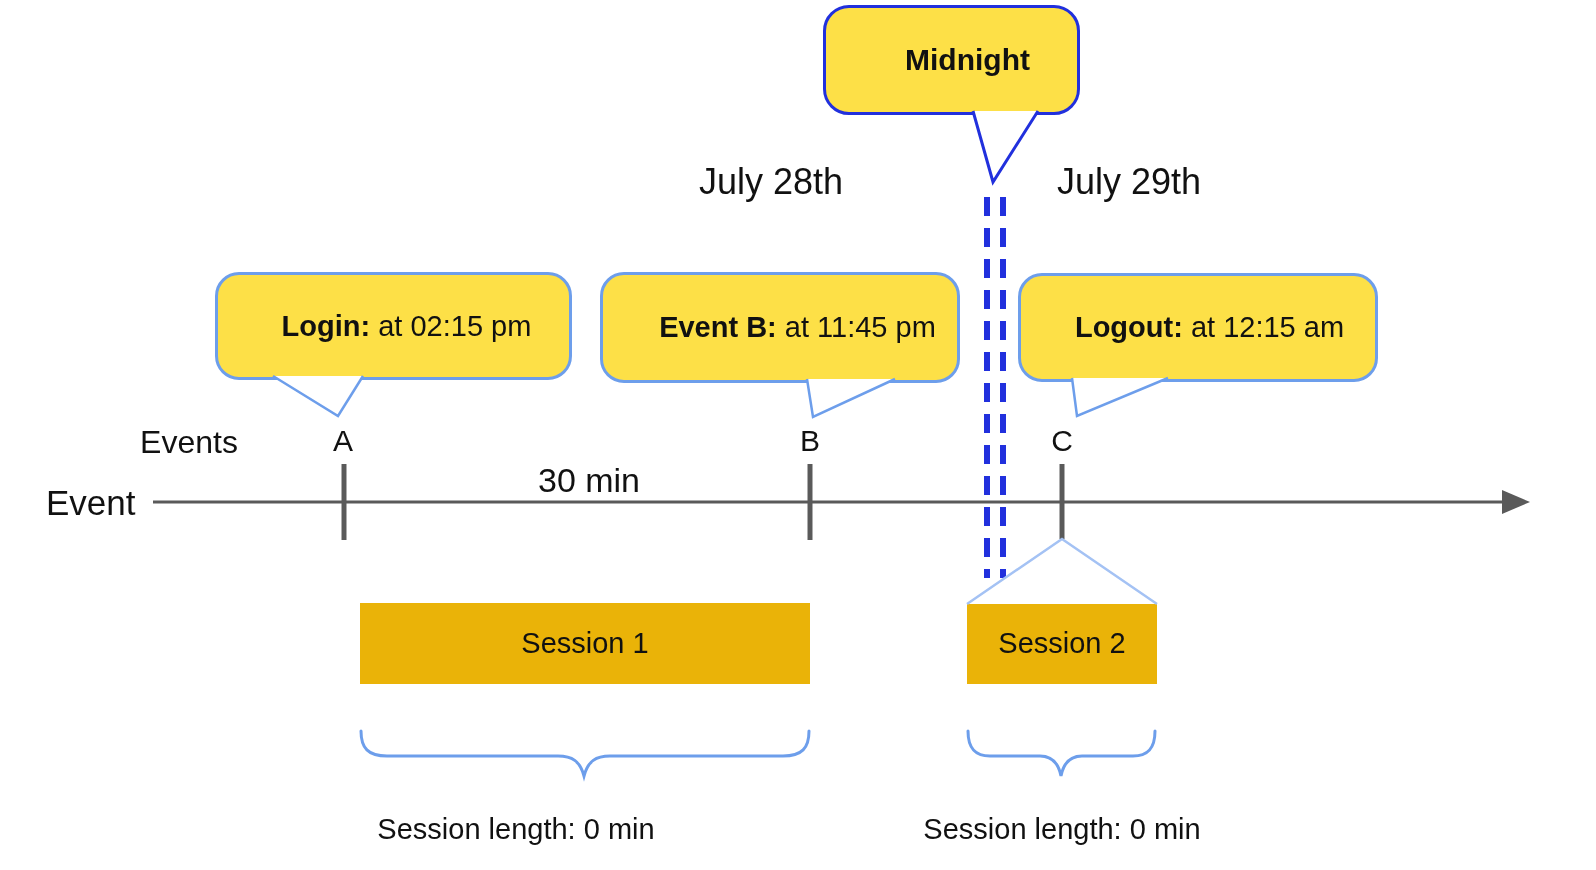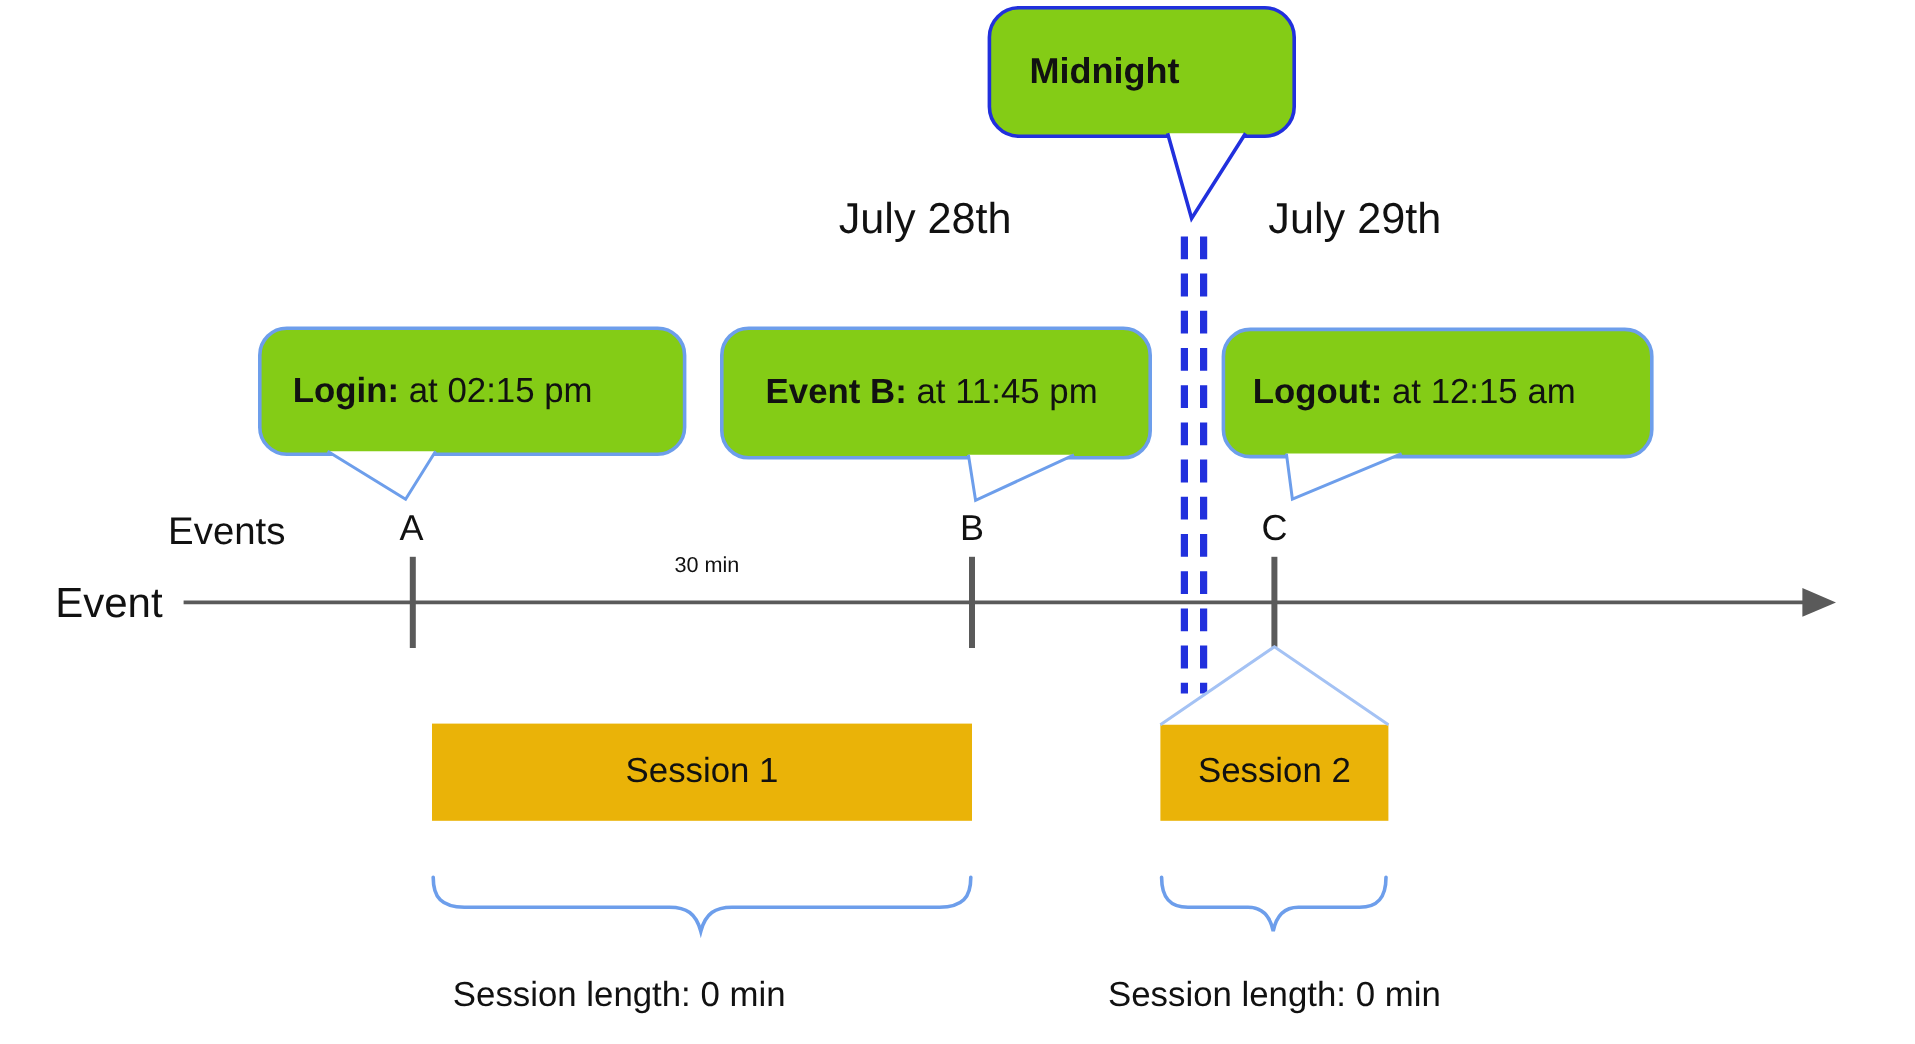--- a/index.html
+++ b/index.html
@@ -2,22 +2,22 @@
 <html><head>
 <meta charset="utf-8">
 <style>
   html,body{margin:0;padding:0;background:#fff;}
   body{width:1596px;height:870px;position:relative;overflow:hidden;
        font-family:"Liberation Sans","DejaVu Sans",sans-serif;color:#111;}
   .abs{position:absolute;}
   .lbl{line-height:1.15;white-space:nowrap;}
   .ctr{text-align:center;}
   
-  .bubble{position:absolute;background:#84cc16;box-sizing:border-box;
-          display:flex;align-items:center;font-size:29px;}
+  .bubble{position:absolute;background:#fde047;box-sizing:border-box;
+          display:flex;align-items:center;font-size:29px;justify-content:center;}
   .bubble .b{font-weight:bold;}
   .bubble.light{border:3px solid #6d9eeb;border-radius:24px;}
   .bubble.dark{border:3px solid #2130dd;border-radius:26px;font-size:30px;font-weight:bold;}
   #midnight-bubble{left:823px;top:5px;width:257px;height:110px;padding-left:32px;}
   #login-bubble   {left:215px;top:272px;width:357px;height:108px;padding-left:26px;}
   #eventb-bubble  {left:600px;top:272px;width:360px;height:111px;padding-left:35px;}
   #logout-bubble  {left:1018px;top:273px;width:360px;height:109px;padding-left:23px;}
   
   .date-lbl{font-size:36px;width:200px;}
   
@@ -50,21 +50,21 @@
 </div>
 
 <div class="abs lbl ctr date-lbl" style="left:671px;top:161px;">July 28th</div>
 <div class="abs lbl ctr date-lbl" style="left:1029px;top:161px;">July 29th</div>
 
 <div class="abs lbl ctr" style="left:129px;top:424px;width:120px;font-size:32px;">Events</div>
 <div class="abs lbl letter" style="left:313px;top:424px;">A</div>
 <div class="abs lbl letter" style="left:780px;top:424px;">B</div>
 <div class="abs lbl letter" style="left:1032px;top:424px;">C</div>
 <div class="abs lbl" style="left:46px;top:483px;font-size:35px;">Event</div>
-<div class="abs lbl ctr" style="left:529px;top:461px;width:120px;font-size:18px;">30 min</div>
+<div class="abs lbl ctr" style="left:529px;top:461px;width:120px;font-size:34px;">30 min</div>
 
 <div class="session-box" id="session1-box">
   <span>Session 1</span>
 </div>
 <div class="session-box" id="session2-box">
   <span>Session 2</span>
 </div>
 
 <div class="abs lbl ctr len-lbl" style="left:366px;top:813px;">Session length: 0 min</div>
 <div class="abs lbl ctr len-lbl" style="left:912px;top:813px;">Session length: 0 min</div>

